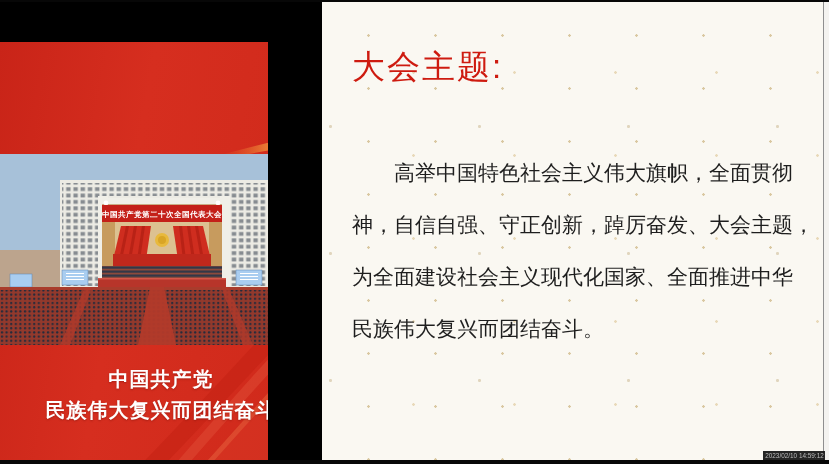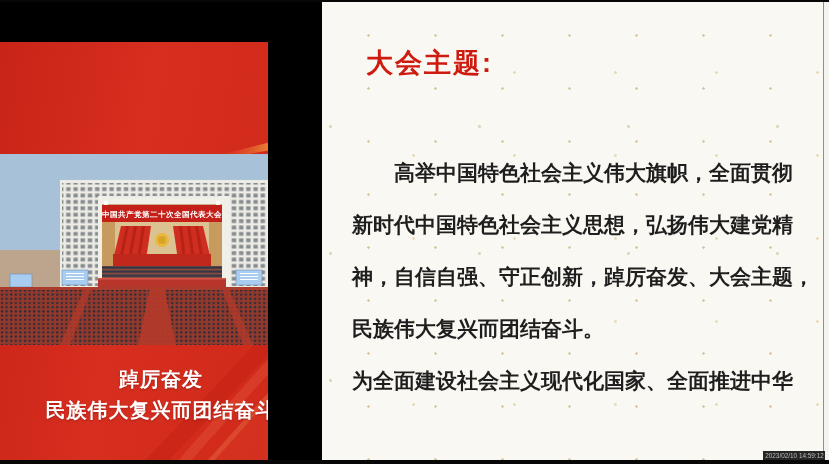--- a/index.html
+++ b/index.html
@@ -31,26 +31,26 @@
     position:absolute;left:322px;top:2px;width:501px;height:458px;
     background-color:#faf8f2;
     background-image:
       radial-gradient(circle,rgba(191,160,95,.55) 0 1px,transparent 1.5px),
       radial-gradient(circle,rgba(205,170,100,.40) 0 1px,transparent 1.6px),
       radial-gradient(circle,rgba(170,140,80,.32) 0 1.2px,transparent 1.9px);
     background-size:67px 53px,101px 83px,149px 127px;
     background-position:13px 7px,41px 29px,83px 61px;
   }
   #theme-title{
-    position:absolute;left:44px;top:43px;
-    color:#ce1b10;font-size:27px;font-weight:700;letter-spacing:2px;
+    position:absolute;left:30px;top:43px;
+    color:#ce1b10;font-size:33px;font-weight:400;letter-spacing:2px;
   }
   #theme-paragraph{
     position:absolute;left:30px;top:145px;width:440px;
-    color:#1e1e1e;font-size:21px;font-weight:700;line-height:52px;
+    color:#1e1e1e;font-size:21px;font-weight:400;line-height:52px;
   }
   .para-line{text-align:justify;text-align-last:justify;white-space:nowrap;}
   .para-line.first{padding-left:42px;}
   .para-line.last{text-align-last:left;}
 
   
   #slide-edge-line{position:absolute;left:823px;top:2px;width:1px;height:458px;background:#8f8f8f;}
   #page-margin-right{position:absolute;left:824px;top:2px;width:5px;height:458px;background:#f4f3f0;}
 
   
@@ -171,33 +171,32 @@
           <rect x="0" y="133" width="313" height="58" fill="url(#crowdp)"></rect>
           <rect x="0" y="133" width="313" height="3" fill="#a93c2c"></rect>
           <path d="M150,133 L164,133 L176,191 L138,191 Z" fill="#b23a2a" opacity=".95"></path>
           <path d="M85,133 L92,133 L70,191 L60,191 Z" fill="#b23a2a" opacity=".8"></path>
           <path d="M221,133 L228,133 L253,191 L243,191 Z" fill="#b23a2a" opacity=".8"></path>
         </g>
       </svg>
     </div>
 
     <div id="caption">
-      <div>踔厉奋发</div>
+      <div>中国共产党</div>
       <div>民族伟大复兴而团结奋斗</div>
     </div>
   </div>
 
   <div id="right-panel">
     <div id="theme-title">大会主题:</div>
     <div id="theme-paragraph">
         <div class="para-line first">高举中国特色社会主义伟大旗帜，全面贯彻</div>
-        <div class="para-line">新时代中国特色社会主义思想，弘扬伟大建党精</div>
         <div class="para-line">神，自信自强、守正创新，踔厉奋发、大会主题，</div>
+        <div class="para-line">为全面建设社会主义现代化国家、全面推进中华</div>
         <div class="para-line last">民族伟大复兴而团结奋斗。</div>
-        <div class="para-line">为全面建设社会主义现代化国家、全面推进中华</div>
       </div>
   </div>
 
   <div id="slide-edge-line"></div>
   <div id="page-margin-right"></div>
 
   <div id="timestamp-badge">
     <span>2023/02/10 14:59:12</span>
   </div>
 

